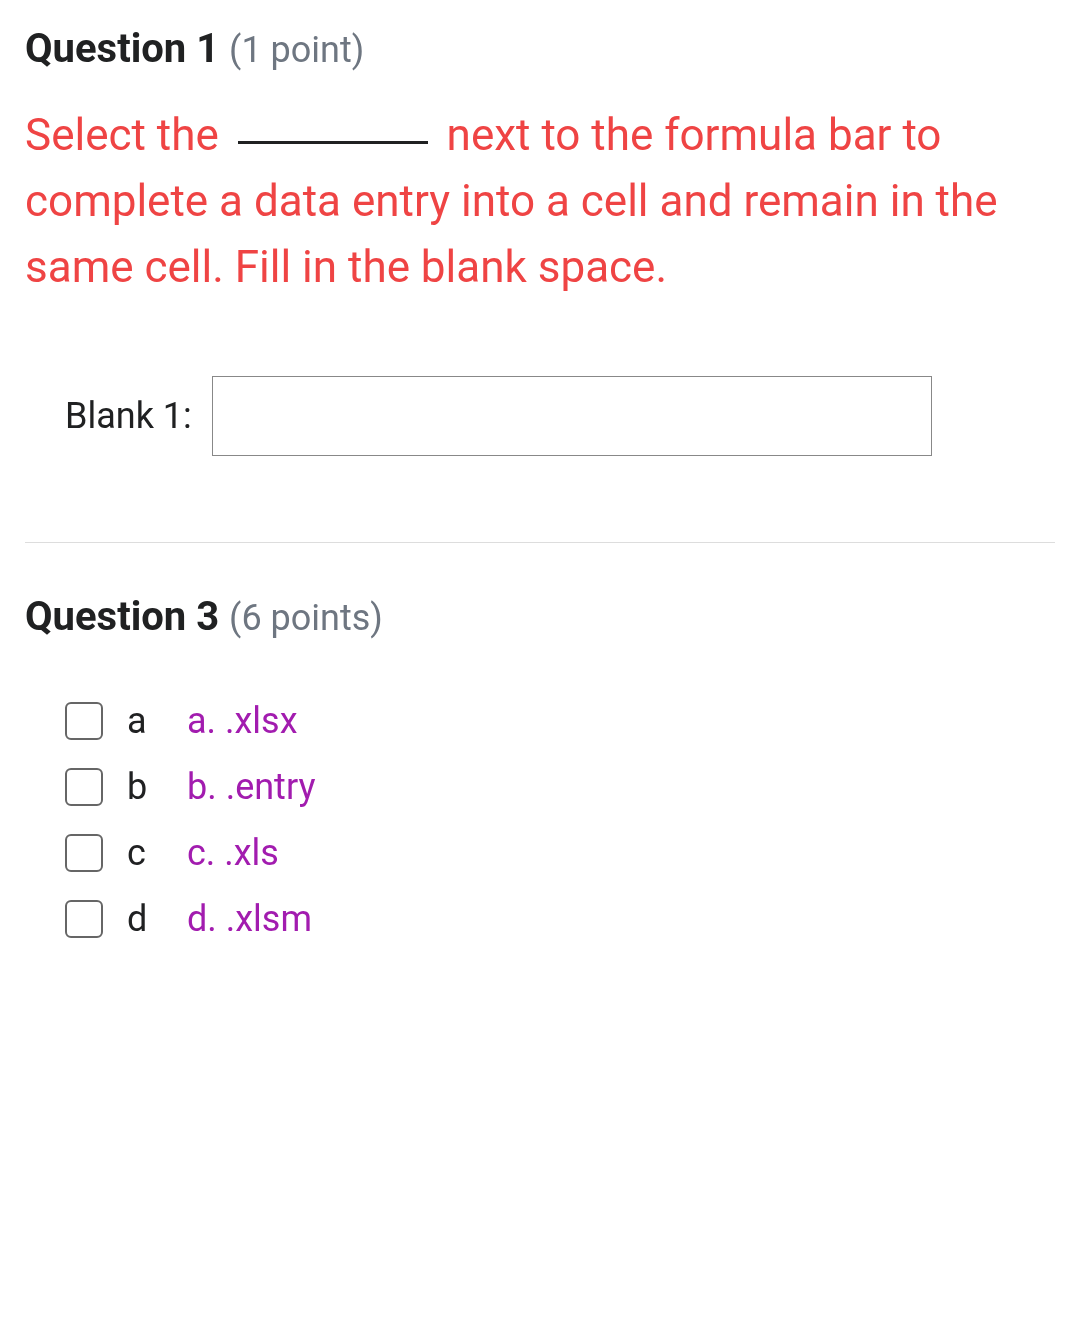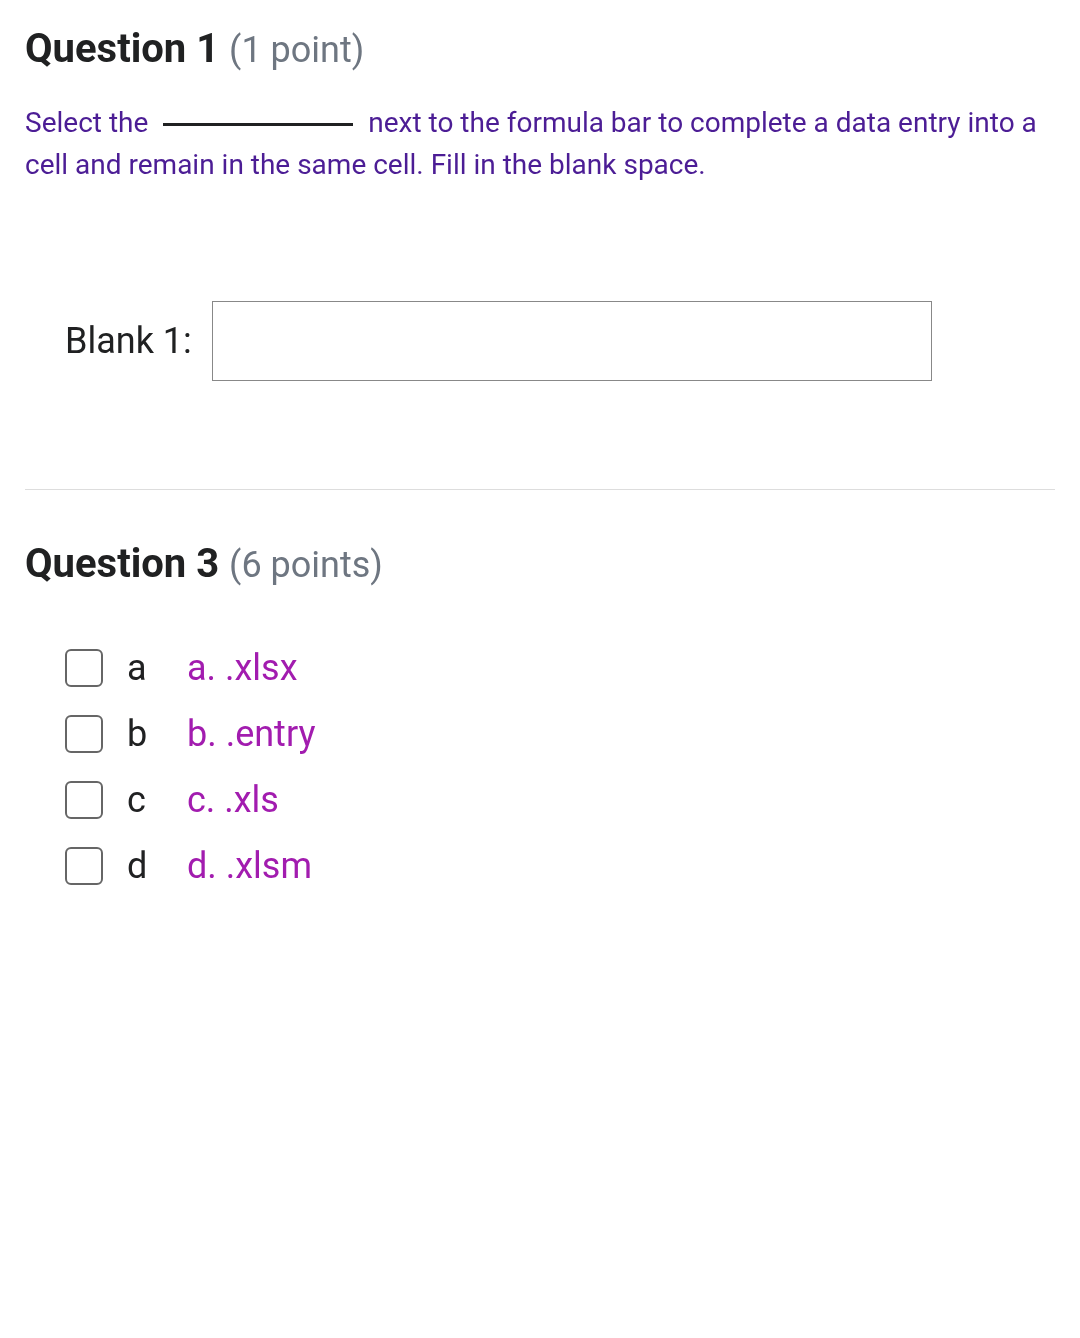--- a/index.html
+++ b/index.html
@@ -8,21 +8,21 @@
       padding: 0;
     }
     body {
       font-family: -apple-system, BlinkMacSystemFont, 'Segoe UI', Roboto, Arial, sans-serif;
       background: #fff;
       color: #202122;
       padding: 25px;
       width: 1080px;
     }
     .question-block {
-      padding-bottom: 68px;
+      padding-bottom: 46px;
       margin-bottom: 50px;
     }
     .question-block.divided {
       border-bottom: 1px solid #ddd;
     }
     .question-header {
       margin-bottom: 30px;
     }
     .question-title {
       font-size: 40px;
@@ -30,38 +30,38 @@
       color: #202122;
       display: inline;
     }
     .question-points {
       font-size: 36px;
       font-weight: 400;
       color: #6e7681;
       margin-left: 6px;
     }
     .question-prompt {
-      font-size: 28px;
+      font-size: 44px;
       line-height: 1.5;
-      color: #4c1d95;
+      color: #ef4444;
       margin-top: 30px;
     }
     .blank-line {
       display: inline-block;
       width: 190px;
       border-bottom: 3px solid #202122;
       vertical-align: baseline;
       margin: 0 8px;
       position: relative;
       top: -6px;
     }
     .blank-row {
       display: flex;
       align-items: center;
-      margin-top: 115px;
+      margin-top: 76px;
       margin-left: 40px;
       margin-bottom: 40px;
       gap: 12px;
     }
     .blank-label {
       font-size: 36px;
       color: #202122;
       margin-right: 8px;
     }
     .blank-input {

